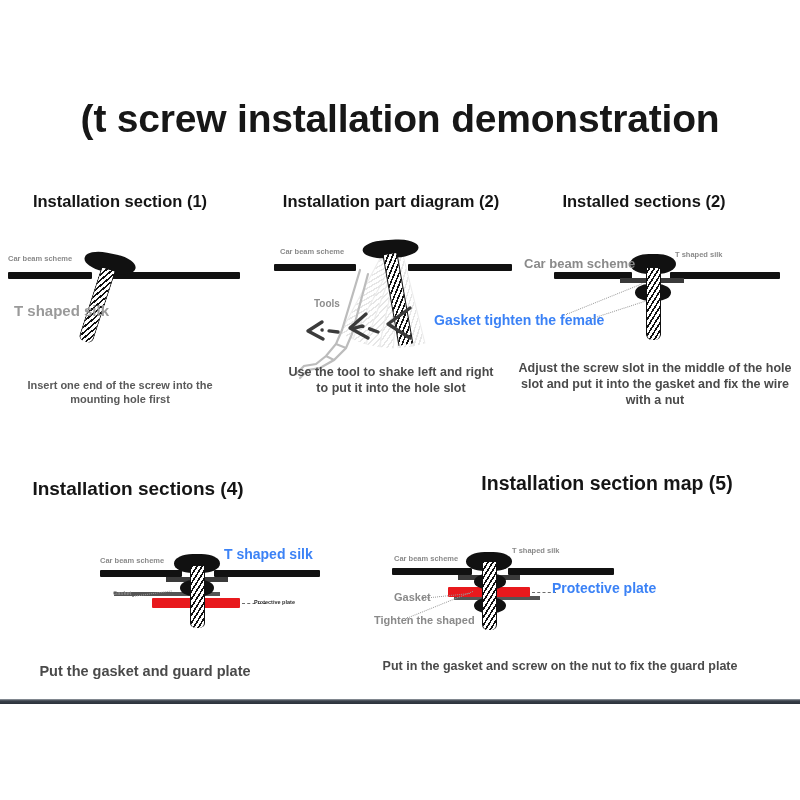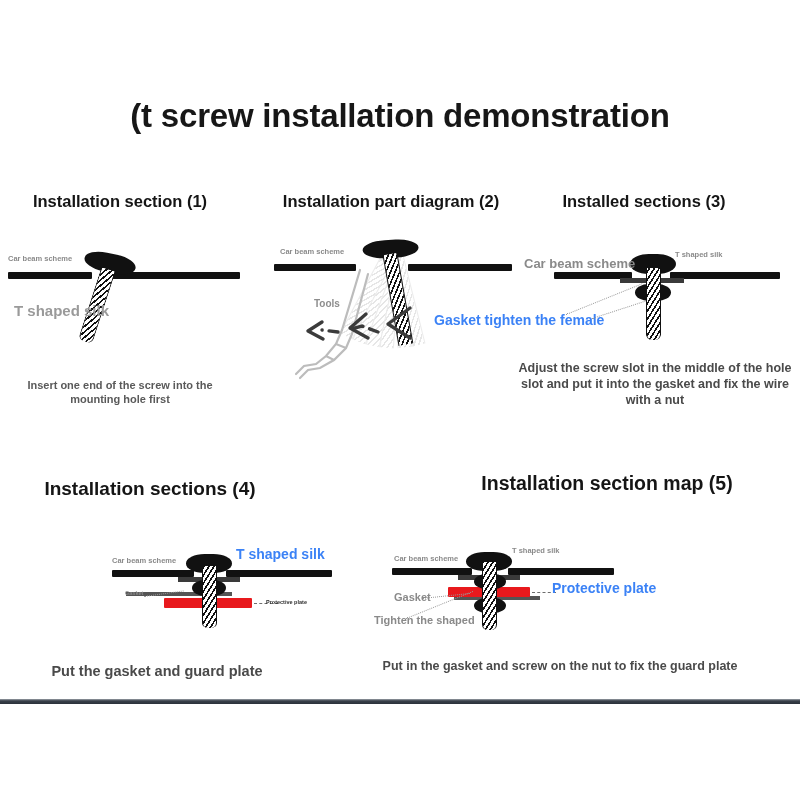--- a/index.html
+++ b/index.html
@@ -6,21 +6,21 @@
   body{
     width:800px;height:800px;background:#ffffff;overflow:hidden;
     font-family:"Liberation Sans","DejaVu Sans",sans-serif;
     position:relative;
   }
   .page{position:absolute;inset:0;background:#fff;}
 
   
   .title{
     position:absolute;left:0;right:0;top:97px;text-align:center;
-    font-size:33px;font-weight:700;color:#171717;letter-spacing:-0.2px;
+    font-size:39px;font-weight:700;color:#171717;letter-spacing:-0.2px;
     white-space:nowrap;
   }
 
   
   .panel{position:absolute;}
   .panel-head{
     font-size:16.5px;font-weight:700;color:#151515;text-align:center;
     white-space:nowrap;position:absolute;left:0;right:0;top:0;
   }
   .panel-cap{
@@ -163,25 +163,26 @@
         <path d="M74 10 L58 24 L76 34" fill="none" stroke="#3b3b3b" stroke-width="3.4" stroke-linecap="round" stroke-linejoin="round"></path>
         <path d="M46 28 L30 26" fill="none" stroke="#3b3b3b" stroke-width="3.4" stroke-dasharray="9 7" stroke-linecap="round"></path>
         <path d="M30 18 L16 27 L31 35" fill="none" stroke="#3b3b3b" stroke-width="3.4" stroke-linecap="round" stroke-linejoin="round"></path>
       </svg>
 
       <div class="lbl tiny" style="left:18px;top:55px;">Car beam scheme</div>
       <div class="lbl mid" style="left:52px;top:106px;">Tools</div>
       <div class="lbl xl" style="left:172px;top:120px;">Gasket tighten the female</div>
     </div>
 
+    <div class="panel-cap" style="top:172px;padding:0 24px;">Use the tool to shake left and right to put it into the hole slot</div>
   </div>
 
   <div class="panel" style="left:510px;top:192px;width:290px;height:225px;">
 
-    <div class="panel-head" style="left:0;right:22px;">Installed sections (3)</div>
+    <div class="panel-head" style="left:0;right:22px;">Installed sections (2)</div>
 
     <div class="stage">
       <div class="beam" style="left:44px;top:80px;width:78px;"></div>
       <div class="beam" style="left:160px;top:80px;width:110px;"></div>
 
       <div class="greyplate" style="left:110px;top:86px;width:64px;"></div>
 
       <div class="head" style="left:120px;top:62px;width:46px;height:20px;"></div>
 
       <div class="nut" style="left:125px;top:92px;width:36px;height:17px;"></div>
@@ -191,21 +192,21 @@
       <div class="leader" style="left:56px;top:122px;width:82px;transform:rotate(-22deg);"></div>
       <div class="leader" style="left:82px;top:126px;width:56px;transform:rotate(-18deg);"></div>
 
       <div class="lbl mid" style="left:14px;top:64px;font-size:13px;color:#8a8a8a;">Car beam scheme</div>
       <div class="lbl tiny" style="left:165px;top:58px;">T shaped silk</div>
     </div>
 
     <div class="panel-cap" style="top:168px;padding:0 8px;">Adjust the screw slot in the middle of the hole slot and put it into the gasket and fix the wire with a nut</div>
   </div>
 
-  <div class="panel" style="left:0px;top:478px;width:400px;height:210px;margin-left:12px;">
+  <div class="panel" style="left:0px;top:478px;width:400px;height:210px;">
 
     <div class="panel-head" style="font-size:19px;left:0;right:124px;">Installation sections (4)</div>
 
     <div class="stage">
       <div class="beam" style="left:100px;top:92px;width:82px;"></div>
       <div class="beam" style="left:214px;top:92px;width:106px;"></div>
 
       <div class="greyplate" style="left:166px;top:99px;width:62px;"></div>
       <div class="greyplate light" style="left:114px;top:114px;width:106px;"></div>
 

